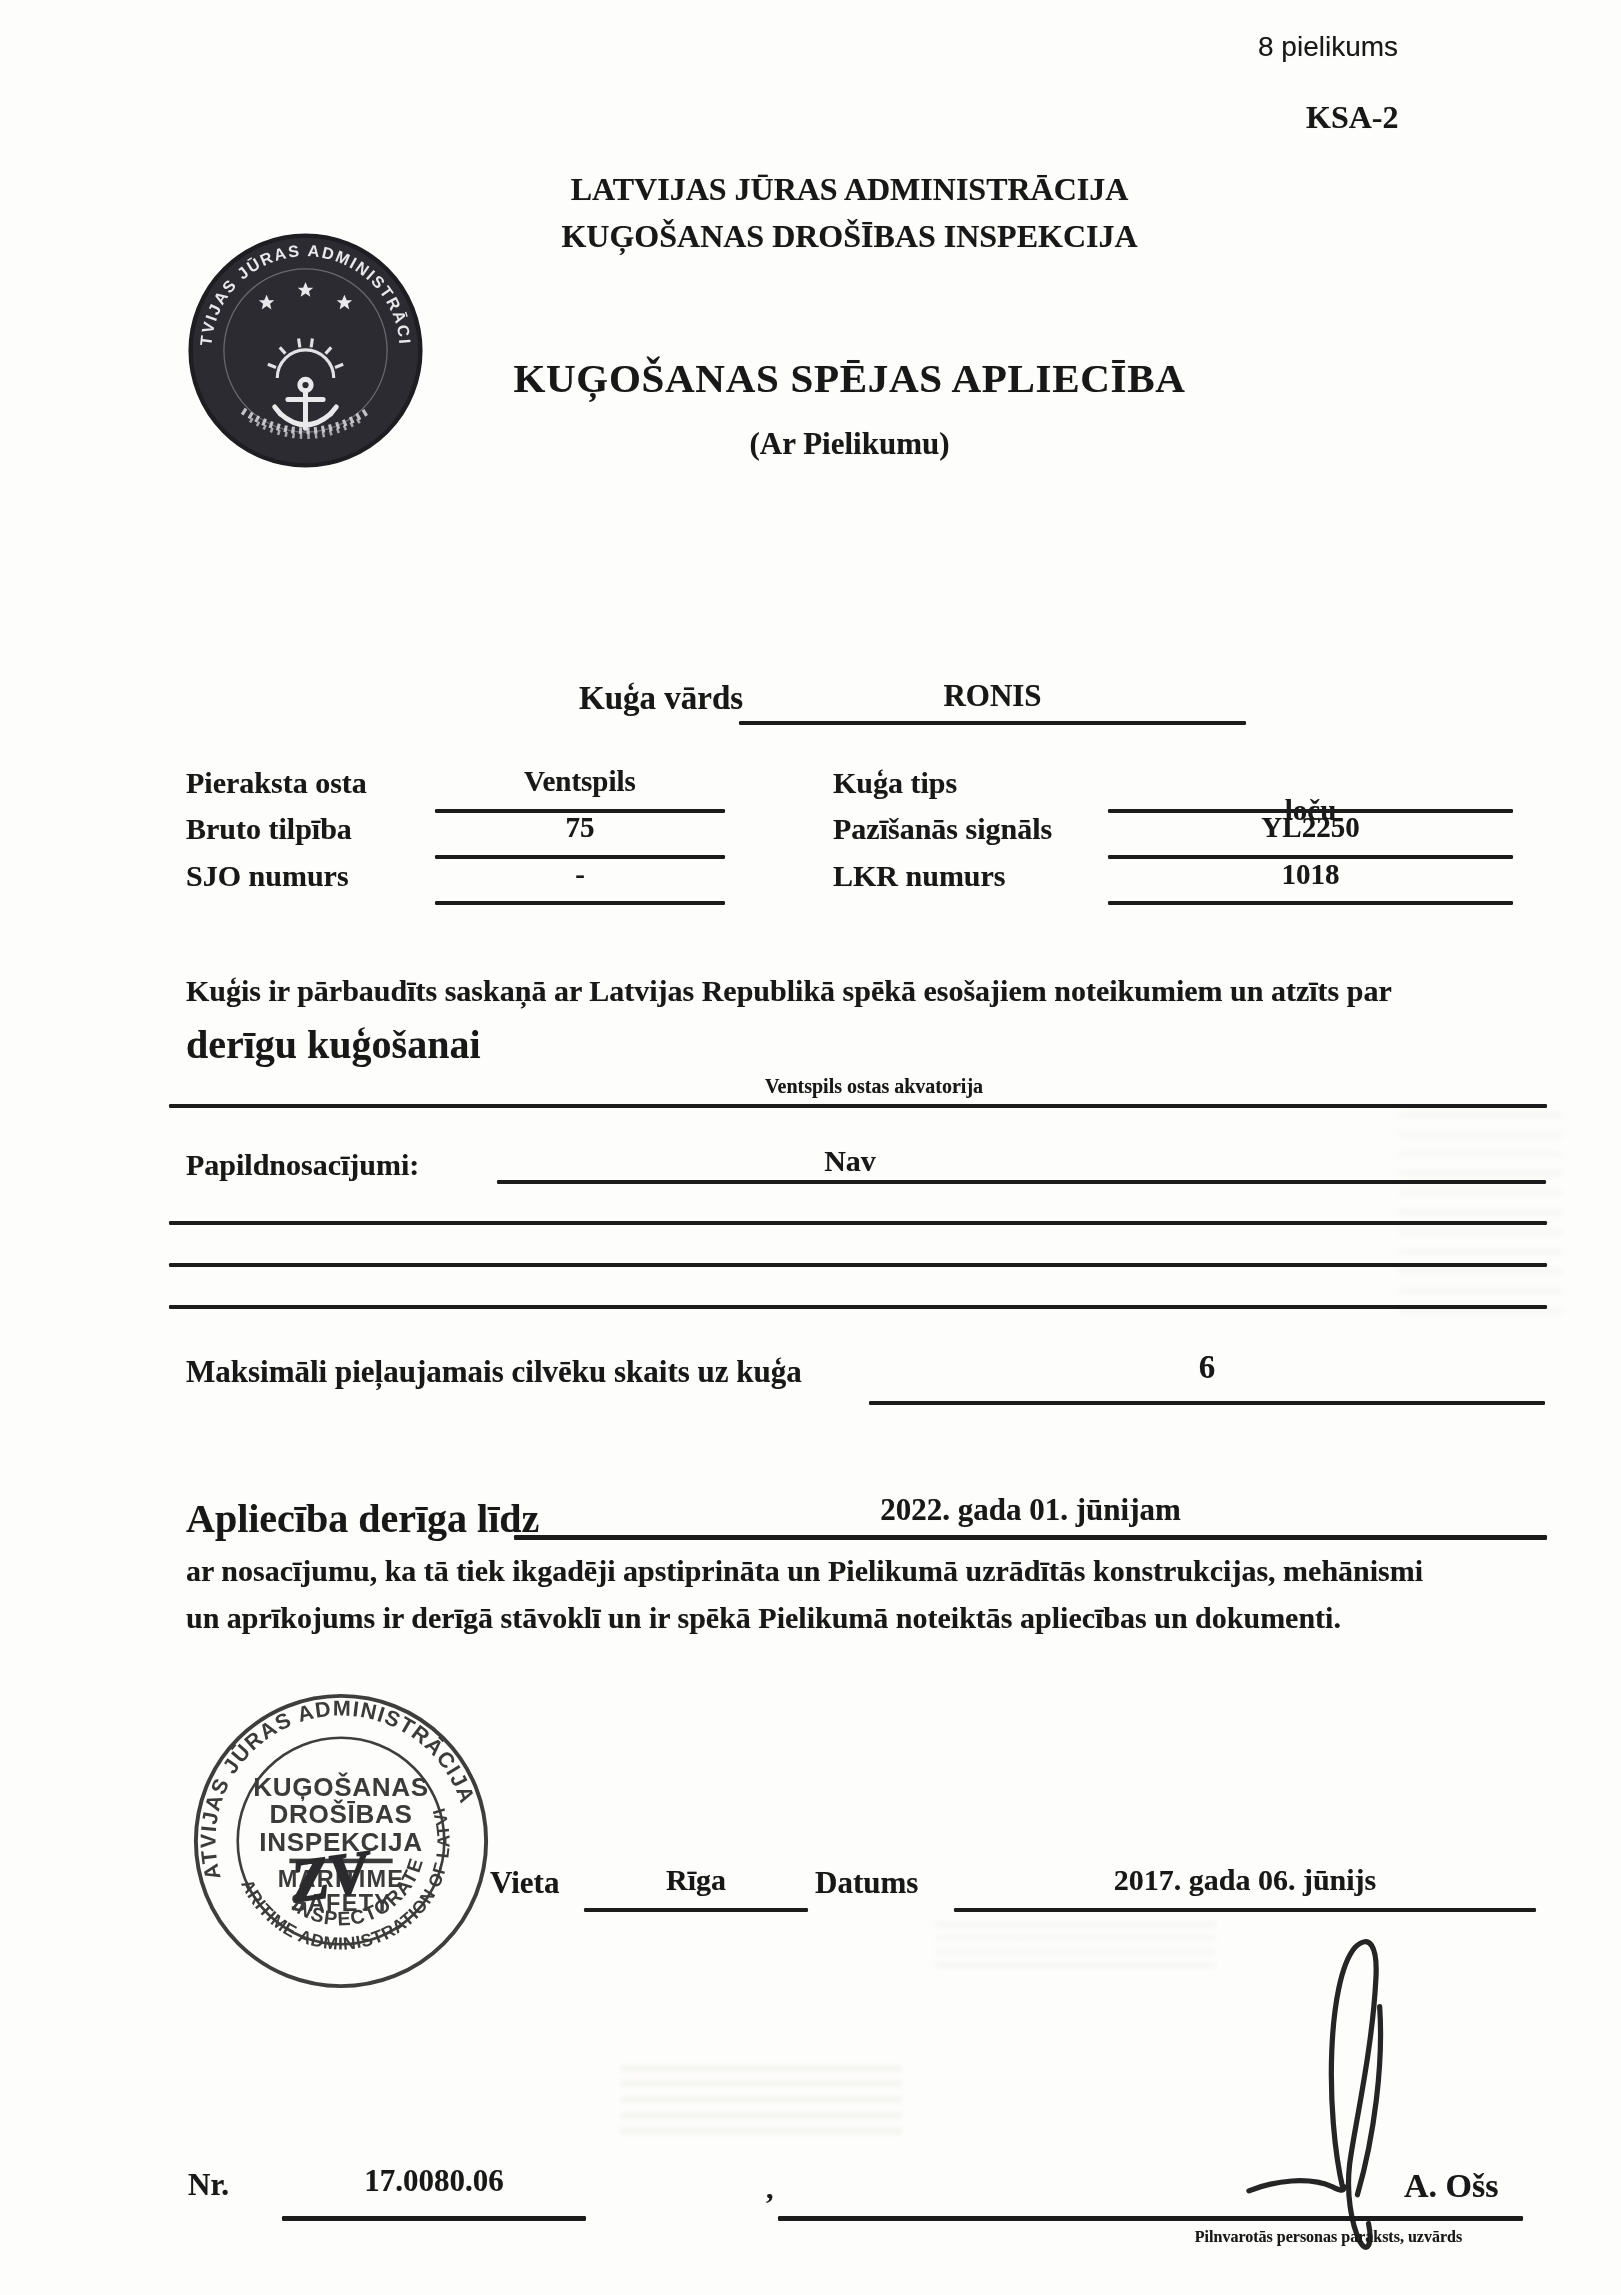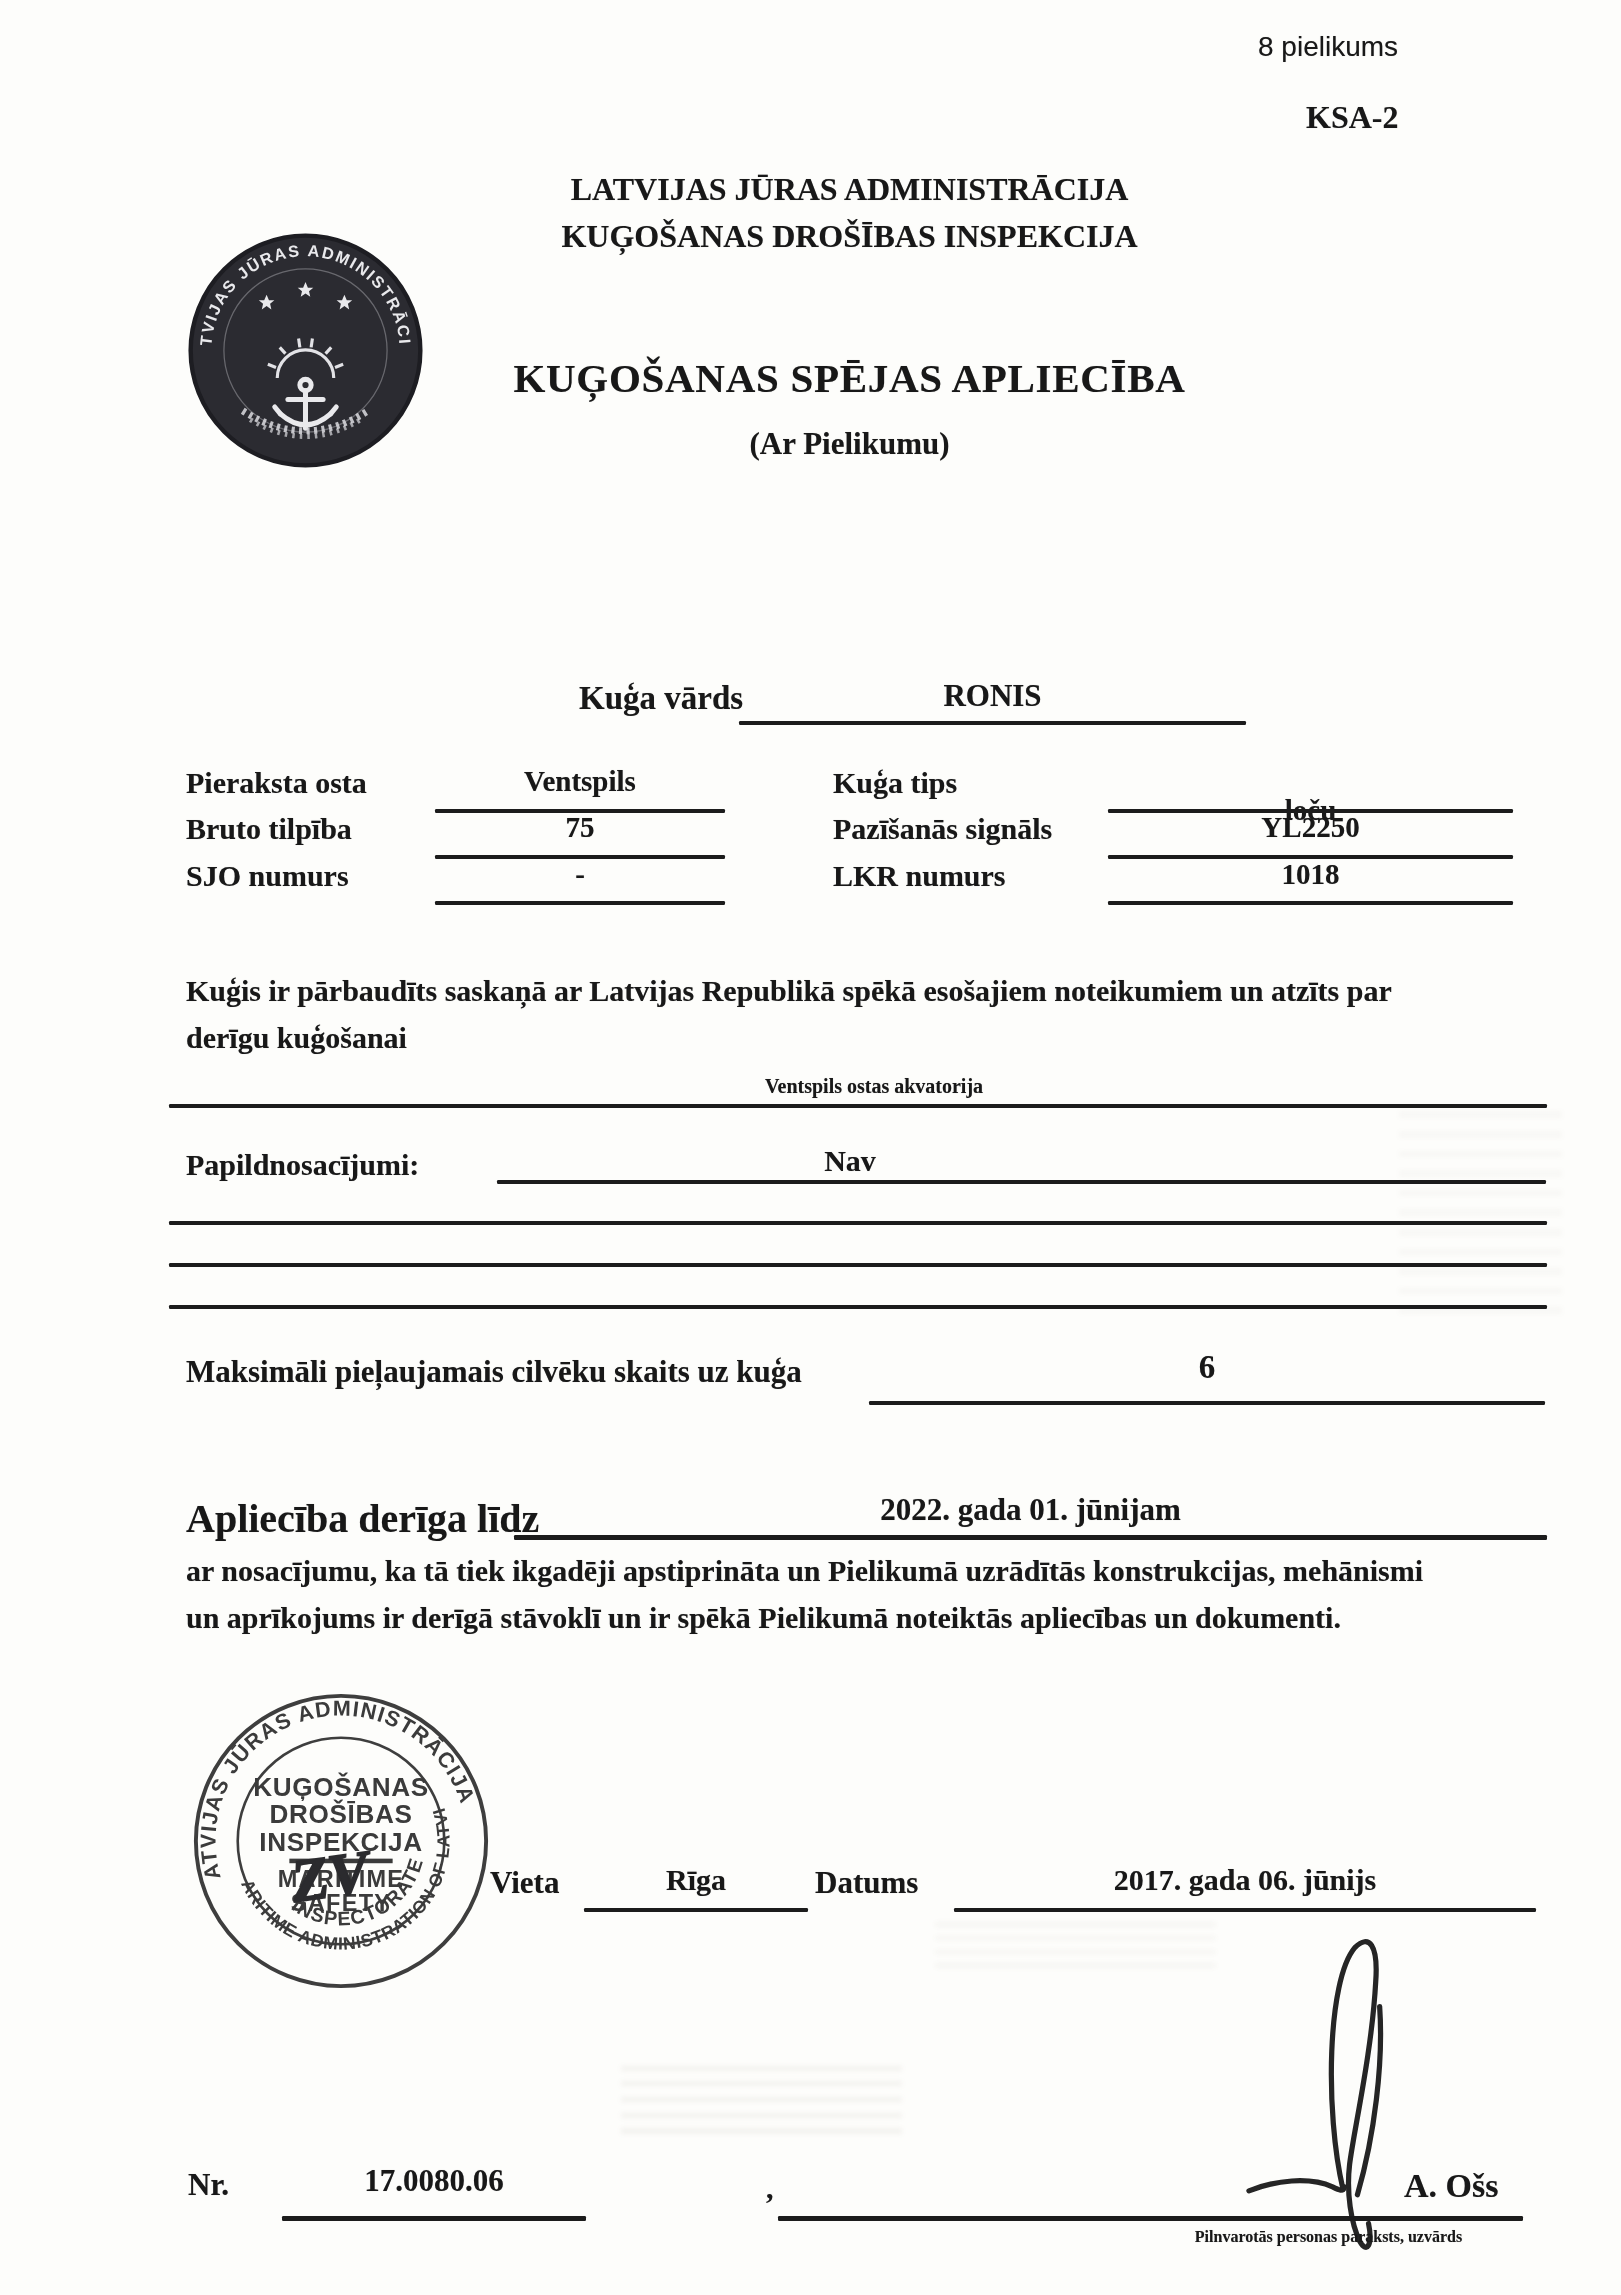--- a/index.html
+++ b/index.html
@@ -98,21 +98,21 @@
 
   <div class="abs lbl toner" style="left:833px;top:812px;">Pazīšanās signāls</div>
   <div class="abs ctr val toner" style="left:1108px;top:811px;width:405px;">YL2250</div>
   <div class="ln" style="left:1108px;top:855px;width:405px;"></div>
 
   <div class="abs lbl toner" style="left:833px;top:859px;">LKR numurs</div>
   <div class="abs ctr val toner" style="left:1108px;top:858px;width:405px;">1018</div>
   <div class="ln" style="left:1108px;top:901px;width:405px;"></div>
 
   <div class="abs sb toner" style="left:186px;top:974px;width:1379px;font-size:30px;">Kuģis ir pārbaudīts saskaņā ar Latvijas Republikā spēkā esošajiem noteikumiem un atzīts par</div>
-  <div class="abs sb toner" style="left:186px;top:1021px;width:1379px;font-size:30px;">derīgu kuģošanai</div>
+  <div class="abs sb toner" style="left:186px;top:1021px;width:1379px;font-size:40px;">derīgu kuģošanai</div>
   <div class="abs ctr b toner" style="left:194px;top:1064px;width:1360px;font-size:20px;margin-top:11px;">Ventspils ostas akvatorija</div>
   <div class="ln" style="left:169px;top:1104px;width:1378px;"></div>
 
   <div class="abs lbl toner" style="left:186px;top:1148px;">Papildnosacījumi:</div>
   <div class="abs ctr val toner" style="left:458px;top:1144px;width:784px;font-size:30px;">Nav</div>
   <div class="ln" style="left:497px;top:1180px;width:1049px;"></div>
 
   <div class="ln" style="left:169px;top:1221px;width:1378px;"></div>
   <div class="ln" style="left:169px;top:1263px;width:1378px;"></div>
   <div class="ln" style="left:169px;top:1305px;width:1378px;"></div>

